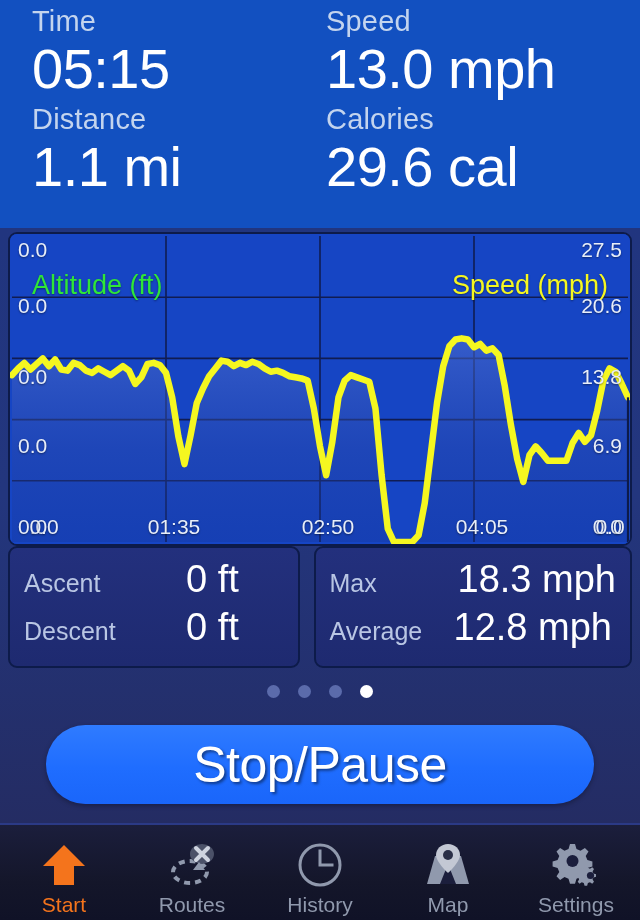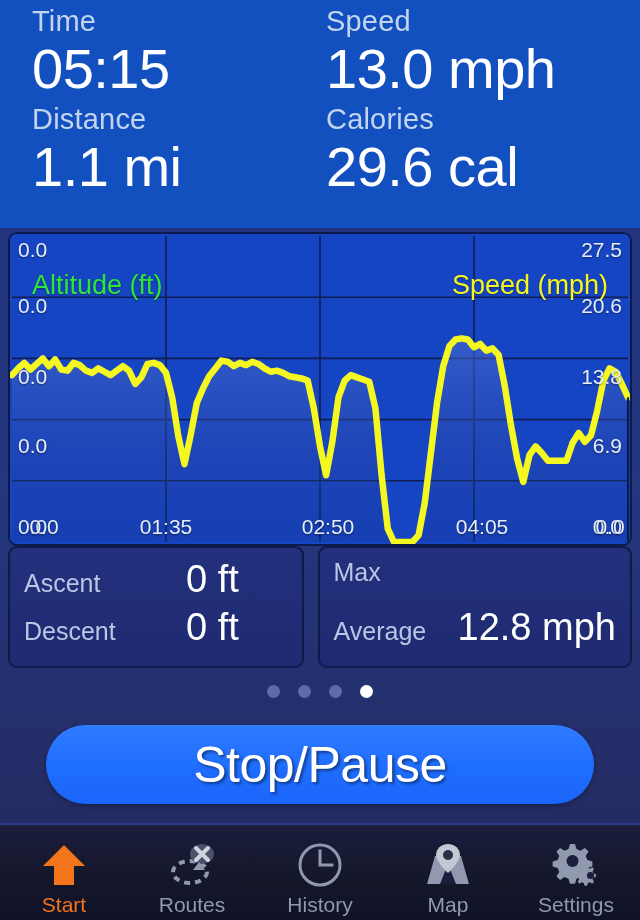--- a/index.html
+++ b/index.html
@@ -198,40 +198,41 @@
       <div class="axis-label left-lab" style="top:200px">0.0</div>
       <div class="axis-label left-lab" style="top:281px">0.0</div>
 
       <div class="axis-label right-lab" style="top:4px">27.5</div>
       <div class="axis-label right-lab" style="top:60px">20.6</div>
       <div class="axis-label right-lab" style="top:131px">13.8</div>
       <div class="axis-label right-lab" style="top:200px">6.9</div>
       <div class="axis-label right-lab" style="top:281px">0.0</div>
 
       <div class="x-lab" style="left:34px">0.0</div>
-      <div class="x-lab" style="left:156px">01:35</div>
+      <div class="x-lab" style="left:164px">01:35</div>
       <div class="x-lab" style="left:318px">02:50</div>
       <div class="x-lab" style="left:472px">04:05</div>
       <div class="x-lab" style="left:600px">0.0</div>
     </div>
 
     <div class="panels">
       <div class="panel left">
         <div class="panel-row">
           <div class="panel-key">Ascent</div>
           <div class="panel-val">0 ft</div>
         </div>
         <div class="panel-row">
           <div class="panel-key">Descent</div>
           <div class="panel-val">0 ft</div>
         </div>
       </div>
       <div class="panel right">
         <div class="panel-row">
           <div class="panel-key">Max</div>
+          <div class="panel-val">18.3 mph</div>
         </div>
         <div class="panel-row">
           <div class="panel-key wide">Average</div>
           <div class="panel-val">12.8 mph</div>
         </div>
       </div>
     </div>
 
     <div class="dots" id="pager">
         <div class="dot"></div>

